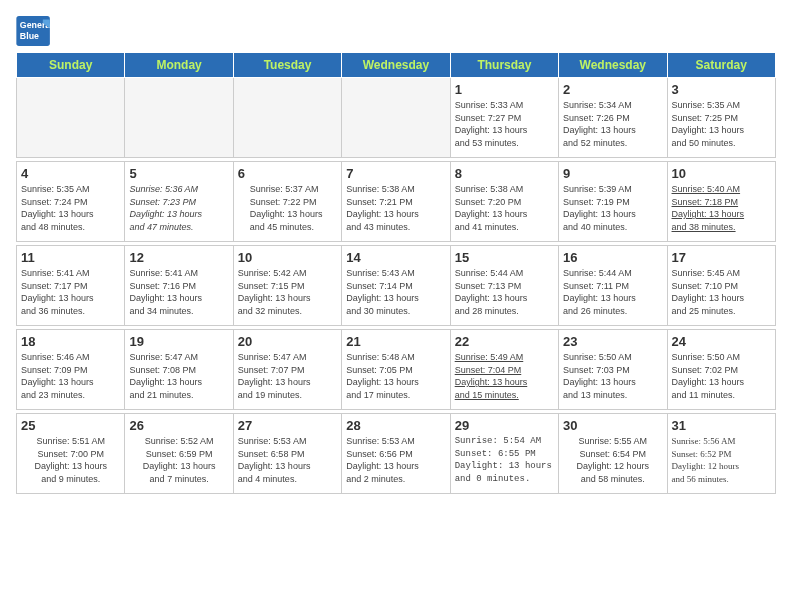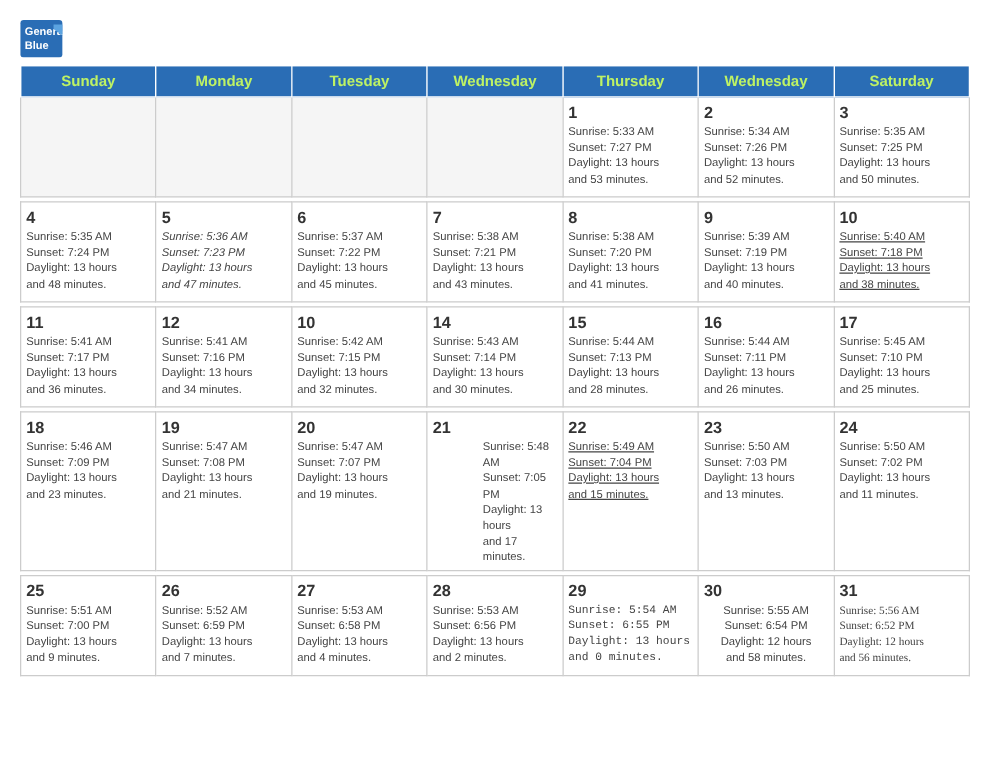--- a/index.html
+++ b/index.html
@@ -174,21 +174,21 @@
         </td>
         <td>
           <span class="day-num">5</span>
           <div class="day-info" style="white-space: pre-line; font-style: italic;">Sunrise: 5:36 AM
 Sunset: 7:23 PM
 Daylight: 13 hours
 and 47 minutes.</div>
         </td>
         <td>
           <span class="day-num">6</span>
-          <div class="day-info" style="white-space: pre-line;">Sunrise: 5:37 AM
+          <div class="day-info" style="white-space: pre-line; margin-left: 12px;">Sunrise: 5:37 AM
 Sunset: 7:22 PM
 Daylight: 13 hours
 and 45 minutes.</div>
         </td>
         <td>
           <span class="day-num">7</span>
           <div class="day-info" style="white-space: pre-line;">Sunrise: 5:38 AM
 Sunset: 7:21 PM
 Daylight: 13 hours
 and 43 minutes.</div>
@@ -301,21 +301,21 @@
         </td>
         <td>
           <span class="day-num">20</span>
           <div class="day-info" style="white-space: pre-line;">Sunrise: 5:47 AM
 Sunset: 7:07 PM
 Daylight: 13 hours
 and 19 minutes.</div>
         </td>
         <td>
           <span class="day-num">21</span>
-          <div class="day-info" style="white-space: pre-line; margin-left: 40px;">Sunrise: 5:48 AM
+          <div class="day-info" style="white-space: pre-line;">Sunrise: 5:48 AM
 Sunset: 7:05 PM
 Daylight: 13 hours
 and 17 minutes.</div>
         </td>
         <td>
           <span class="day-num">22</span>
           <div class="day-info" style="white-space: pre-line; text-decoration: underline;">Sunrise: 5:49 AM
 Sunset: 7:04 PM
 Daylight: 13 hours
 and 15 minutes.</div>
@@ -340,28 +340,28 @@
         <td></td>
         <td></td>
         <td></td>
         <td></td>
         <td></td>
         <td></td>
       </tr>
       <tr>
         <td>
           <span class="day-num">25</span>
-          <div class="day-info" style="white-space: pre-line;">Sunrise: 5:51 AM
+          <div class="day-info" style="white-space: pre-line; text-align: center;">Sunrise: 5:51 AM
 Sunset: 7:00 PM
 Daylight: 13 hours
 and 9 minutes.</div>
         </td>
         <td>
           <span class="day-num">26</span>
-          <div class="day-info" style="white-space: pre-line;">Sunrise: 5:52 AM
+          <div class="day-info" style="white-space: pre-line; text-align: center;">Sunrise: 5:52 AM
 Sunset: 6:59 PM
 Daylight: 13 hours
 and 7 minutes.</div>
         </td>
         <td>
           <span class="day-num">27</span>
           <div class="day-info" style="white-space: pre-line;">Sunrise: 5:53 AM
 Sunset: 6:58 PM
 Daylight: 13 hours
 and 4 minutes.</div>

